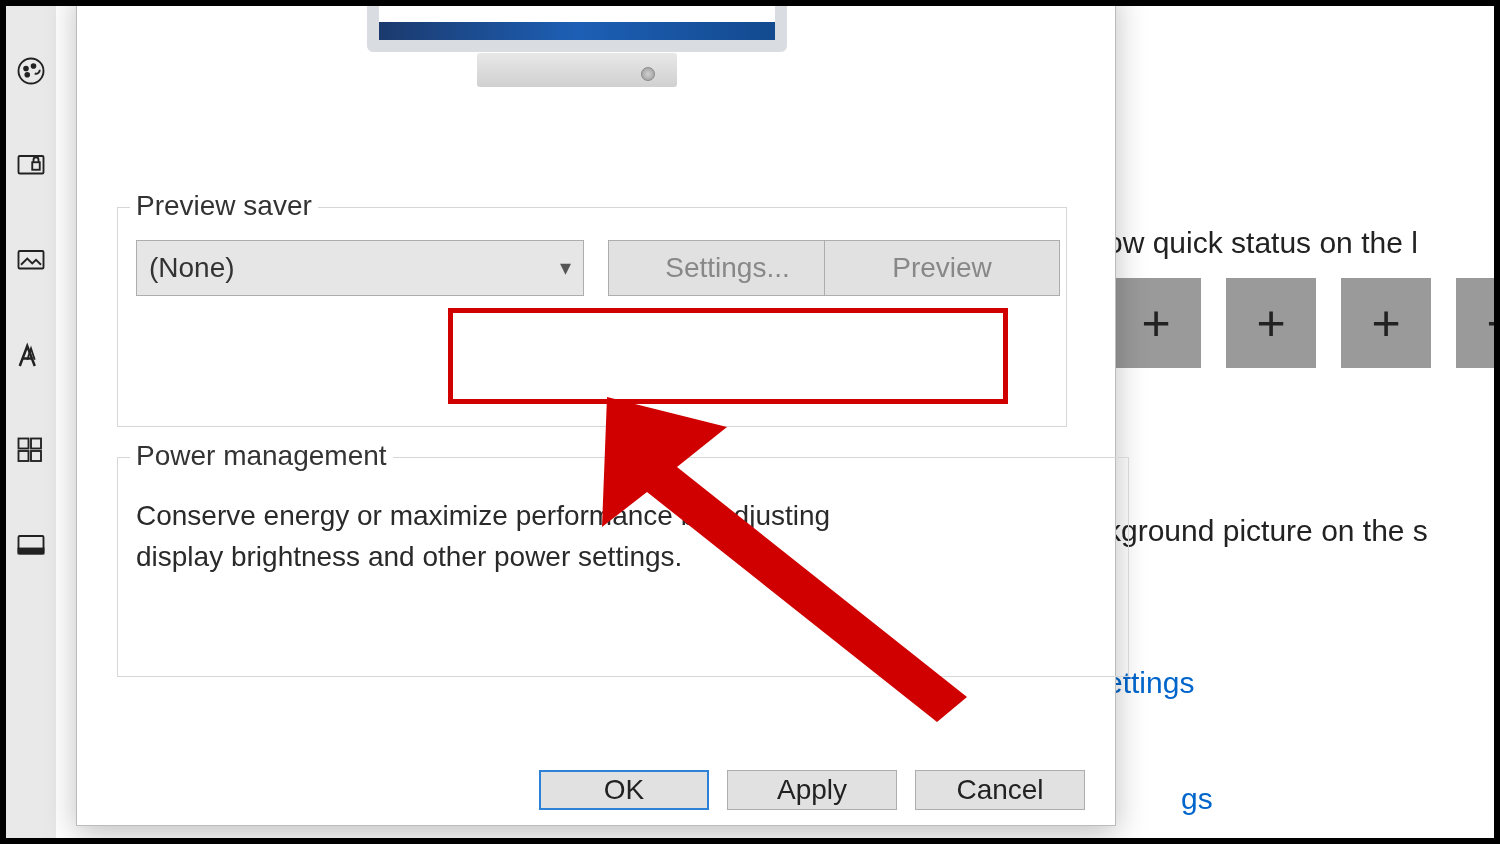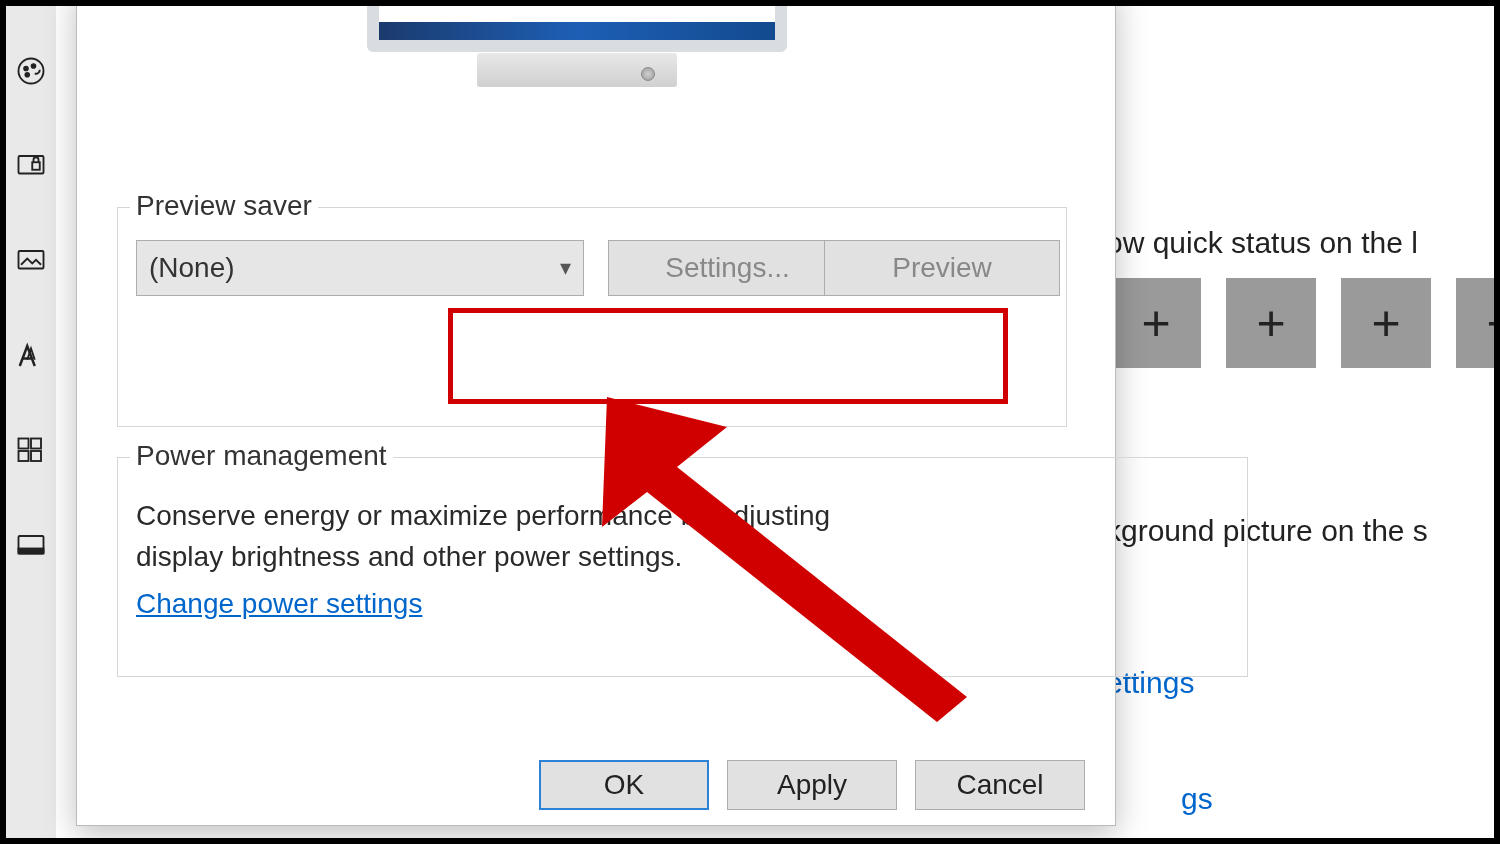--- a/index.html
+++ b/index.html
@@ -95,21 +95,21 @@
   }
   .group-legend {
     position: absolute;
     top: -18px; left: 12px;
     background: #fff;
     padding: 0 6px;
     font-size: 28px;
     color: #333;
   }
   .g-ss { left: 40px; top: 220px; width: 950px; height: 220px; }
-  .g-pm { left: 40px; top: 470px; width: 1131px; height: 220px; }
+  .g-pm { left: 40px; top: 470px; width: 1012px; height: 220px; }
   .combo {
     position: absolute;
     left: 18px; top: 32px;
     width: 448px; height: 56px;
     background: #e6e6e6;
     border: 1px solid #adadad;
     display: flex;
     align-items: center;
     padding: 16px 12px;
     font-size: 28px;
@@ -190,21 +190,21 @@
     left: 18px; top: 130px;
     font-size: 28px;
     color: #0066cc;
     text-decoration: underline;
   }
   .dlg-btns {
     position: absolute;
     right: 30px; bottom: 15px;
     display: flex; gap: 18px;
   }
-  .dlg-btns .btn { position: static; width: 170px; height: 50px; }
+  .dlg-btns .btn { position: static; width: 170px; height: 40px; }
   .arrow {
     position: absolute;
     left: 490px; top: 380px;
     pointer-events: none;
   }
 </style>
 </head>
 <body>
 
 <div class="sidebar">
@@ -277,21 +277,20 @@
       <span>Preview</span>
     </div>
 
 
     <div class="highlight-box"></div>
   </div>
 
   <div class="group g-pm">
     <div class="group-legend">Power management</div>
     <div class="pm-text">Conserve energy or maximize performance by adjusting display brightness and other power settings.</div>
-    <a class="pm-link">Change power settings</a>
   </div>
 
   <div class="dlg-btns">
     <div class="btn enabled focus">
         <span>OK</span>
       </div>
     <div class="btn enabled">
         <span>Apply</span>
       </div>
     <div class="btn enabled">

